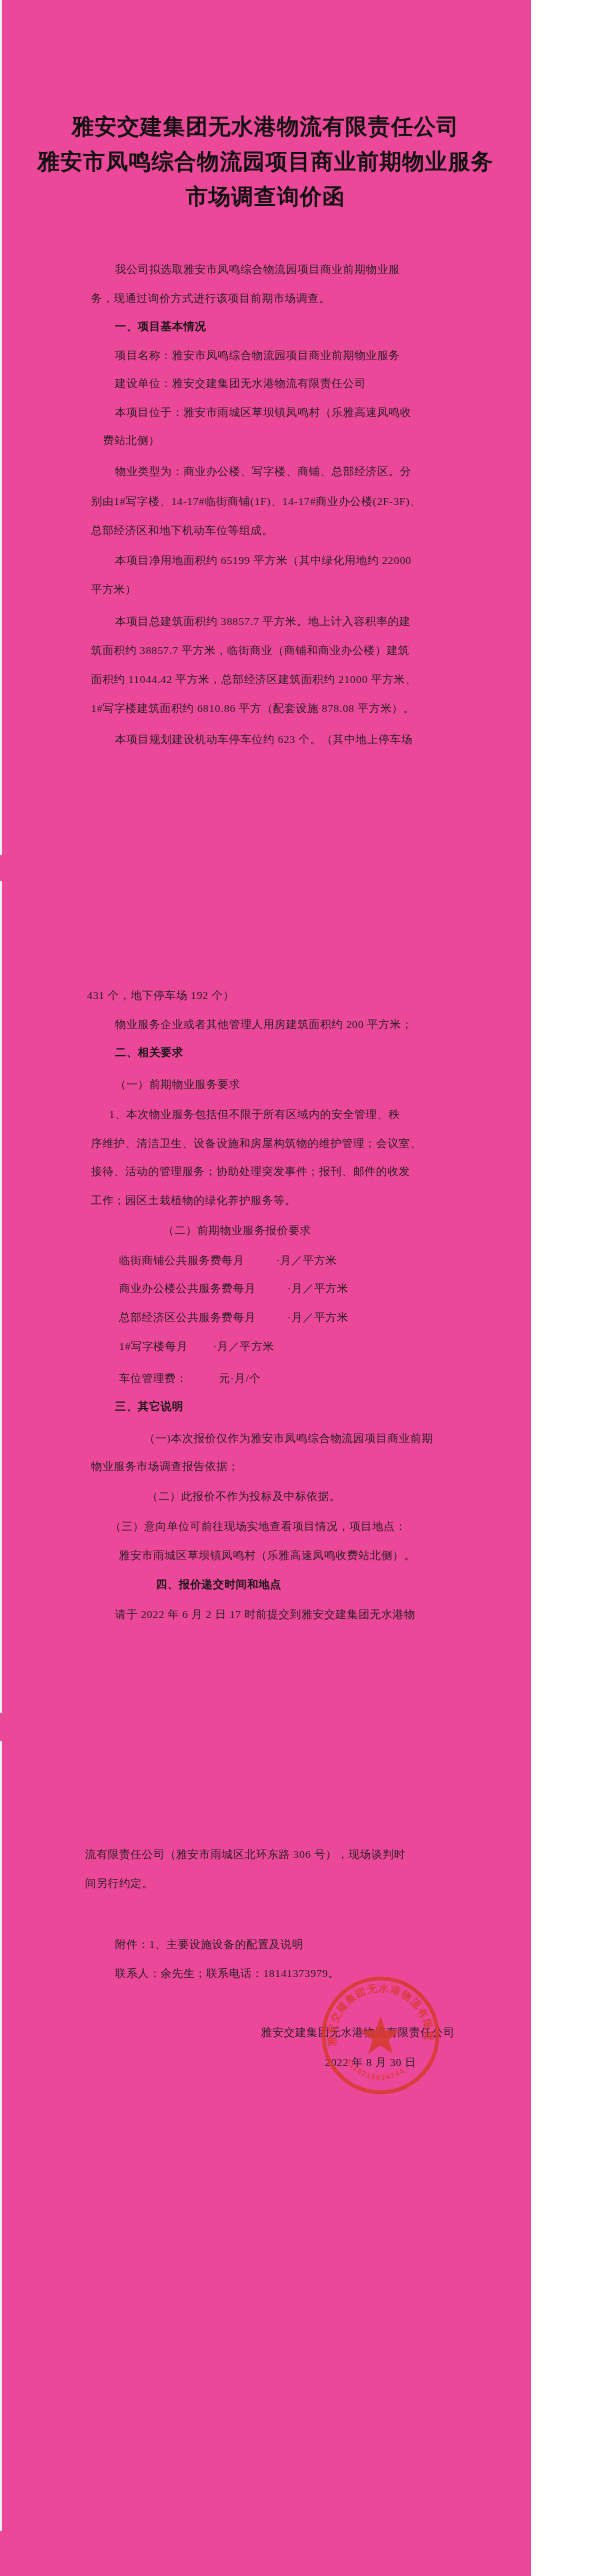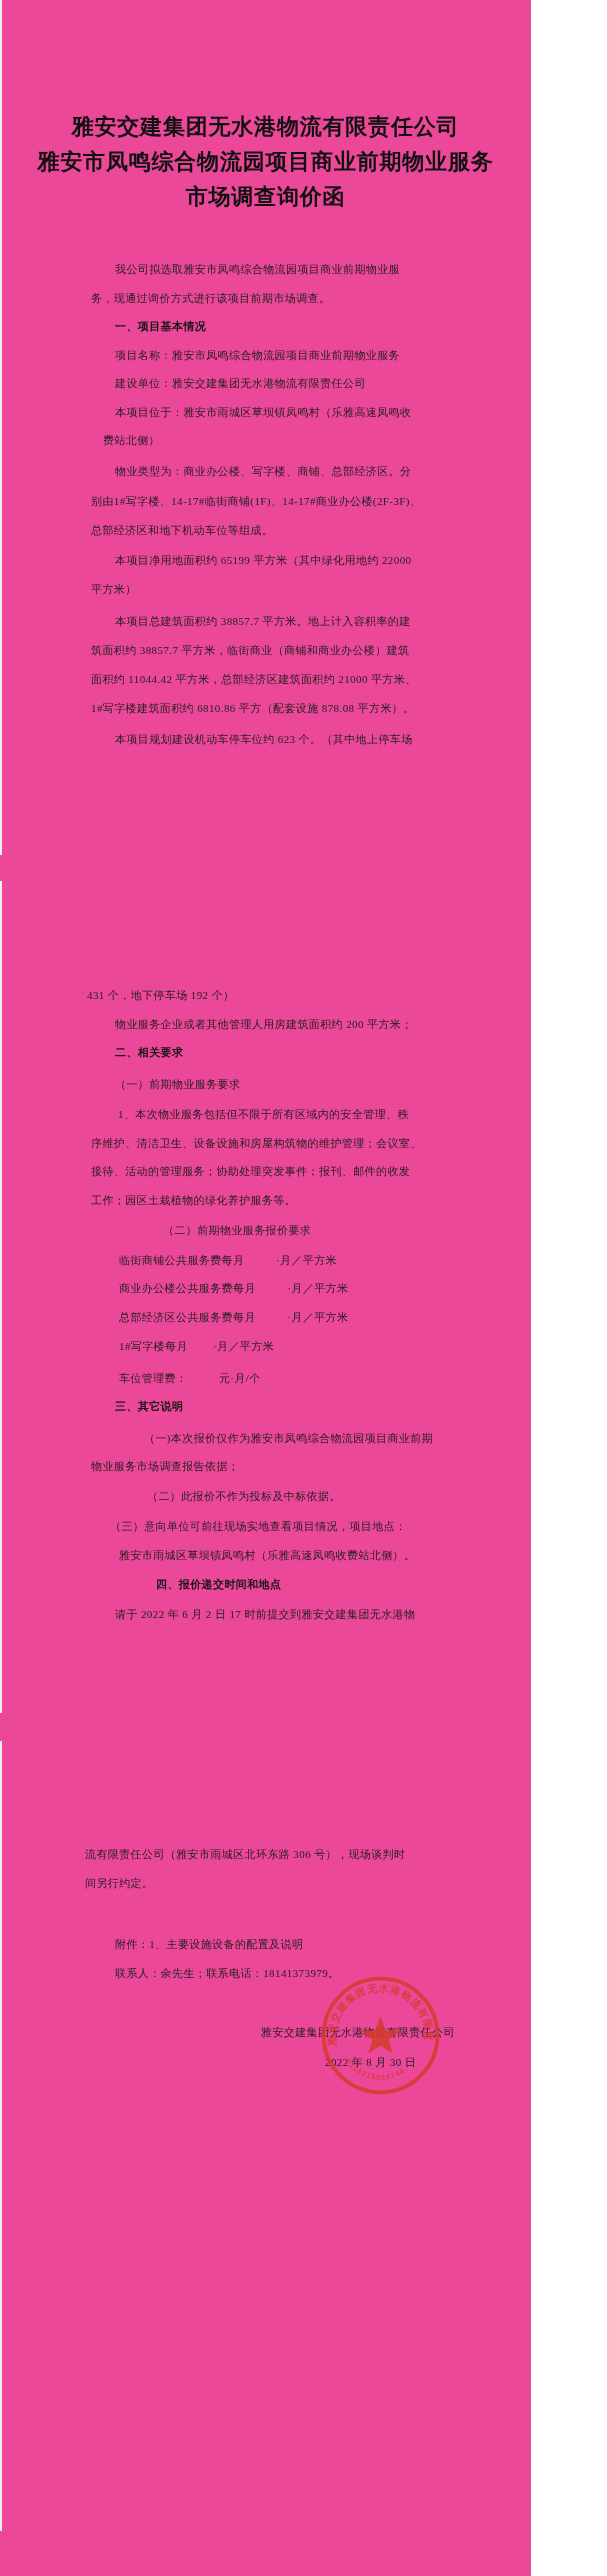--- a/index.html
+++ b/index.html
@@ -84,21 +84,21 @@
       <div class="line body" style="left: 91px; top: 578px;">平方米）</div>
       <div class="line body" style="left: 115px; top: 610px;">本项目总建筑面积约 38857.7 平方米。地上计入容积率的建</div>
       <div class="line body" style="left: 91px; top: 639px;">筑面积约 38857.7 平方米，临街商业（商铺和商业办公楼）建筑</div>
       <div class="line body" style="left: 91px; top: 668px;">面积约 11044.42 平方米，总部经济区建筑面积约 21000 平方米、</div>
       <div class="line body" style="left: 91px; top: 697px;">1#写字楼建筑面积约 6810.86 平方（配套设施 878.08 平方米）。</div>
       <div class="line body" style="left: 115px; top: 728px;">本项目规划建设机动车停车位约 623 个。（其中地上停车场</div>
       <div class="line body" style="left: 87px; top: 984px;">431 个，地下停车场 192 个）</div>
       <div class="line body" style="left: 115px; top: 1013px;">物业服务企业或者其他管理人用房建筑面积约 200 平方米；</div>
       <div class="line heading" style="left: 115px; top: 1041px; text-align: center;">二、相关要求</div>
       <div class="line body" style="left: 115px; top: 1073px;">（一）前期物业服务要求</div>
-      <div class="line body" style="left: 118px; top: 1103px; text-align: right;">1、本次物业服务包括但不限于所有区域内的安全管理、秩</div>
+      <div class="line body" style="left: 109px; top: 1103px; text-align: right;">1、本次物业服务包括但不限于所有区域内的安全管理、秩</div>
       <div class="line body" style="left: 91px; top: 1132px;">序维护、清洁卫生、设备设施和房屋构筑物的维护管理；会议室、</div>
       <div class="line body" style="left: 91px; top: 1160px;">接待、活动的管理服务；协助处理突发事件；报刊、邮件的收发</div>
       <div class="line body" style="left: 91px; top: 1189px;">工作；园区土栽植物的绿化养护服务等。</div>
       <div class="line body" style="left: 115px; top: 1219px; margin-left: 48px;">（二）前期物业服务报价要求</div>
       <div class="line body" style="left: 119px; top: 1249px;">临街商铺公共服务费每月          ·月／平方米</div>
       <div class="line body" style="left: 119px; top: 1277px;">商业办公楼公共服务费每月          ·月／平方米</div>
       <div class="line body" style="left: 119px; top: 1306px;">总部经济区公共服务费每月          ·月／平方米</div>
       <div class="line body" style="left: 119px; top: 1335px; text-align: right;">1#写字楼每月        ·月／平方米</div>
       <div class="line body" style="left: 119px; top: 1367px; text-align: right;">车位管理费：          元·月/个</div>
       <div class="line heading" style="left: 115px; top: 1395px;">三、其它说明</div>

